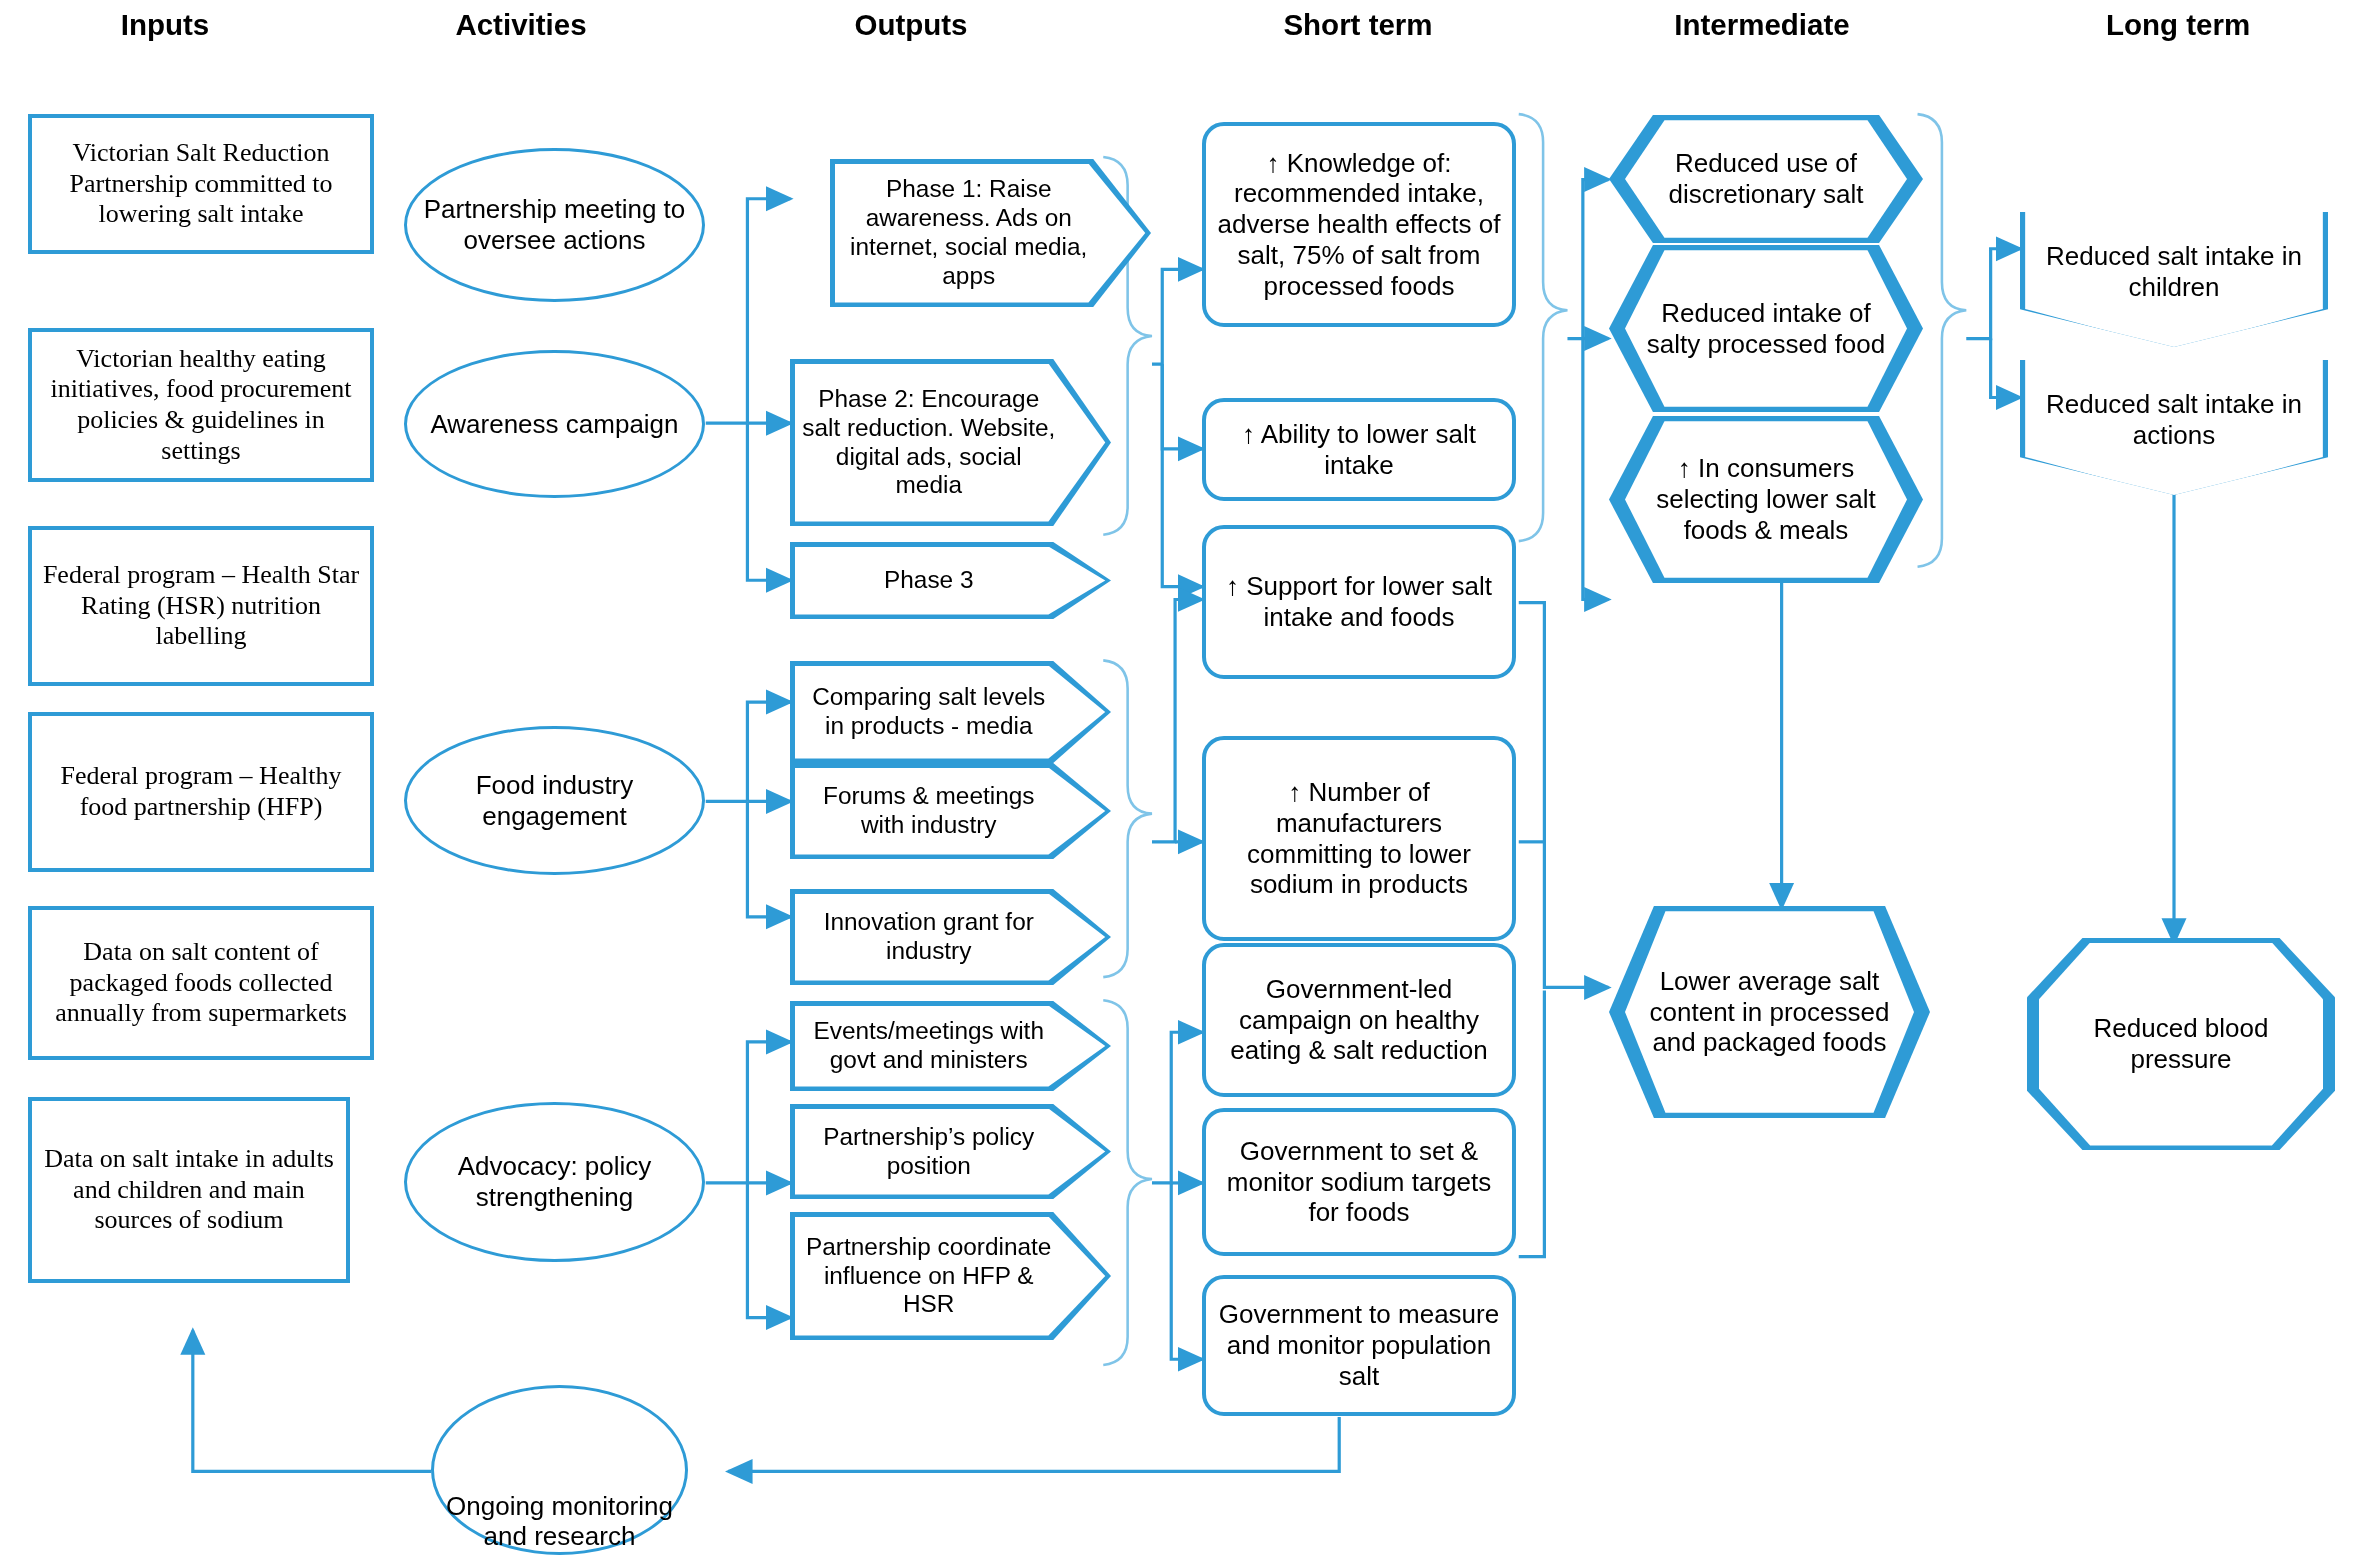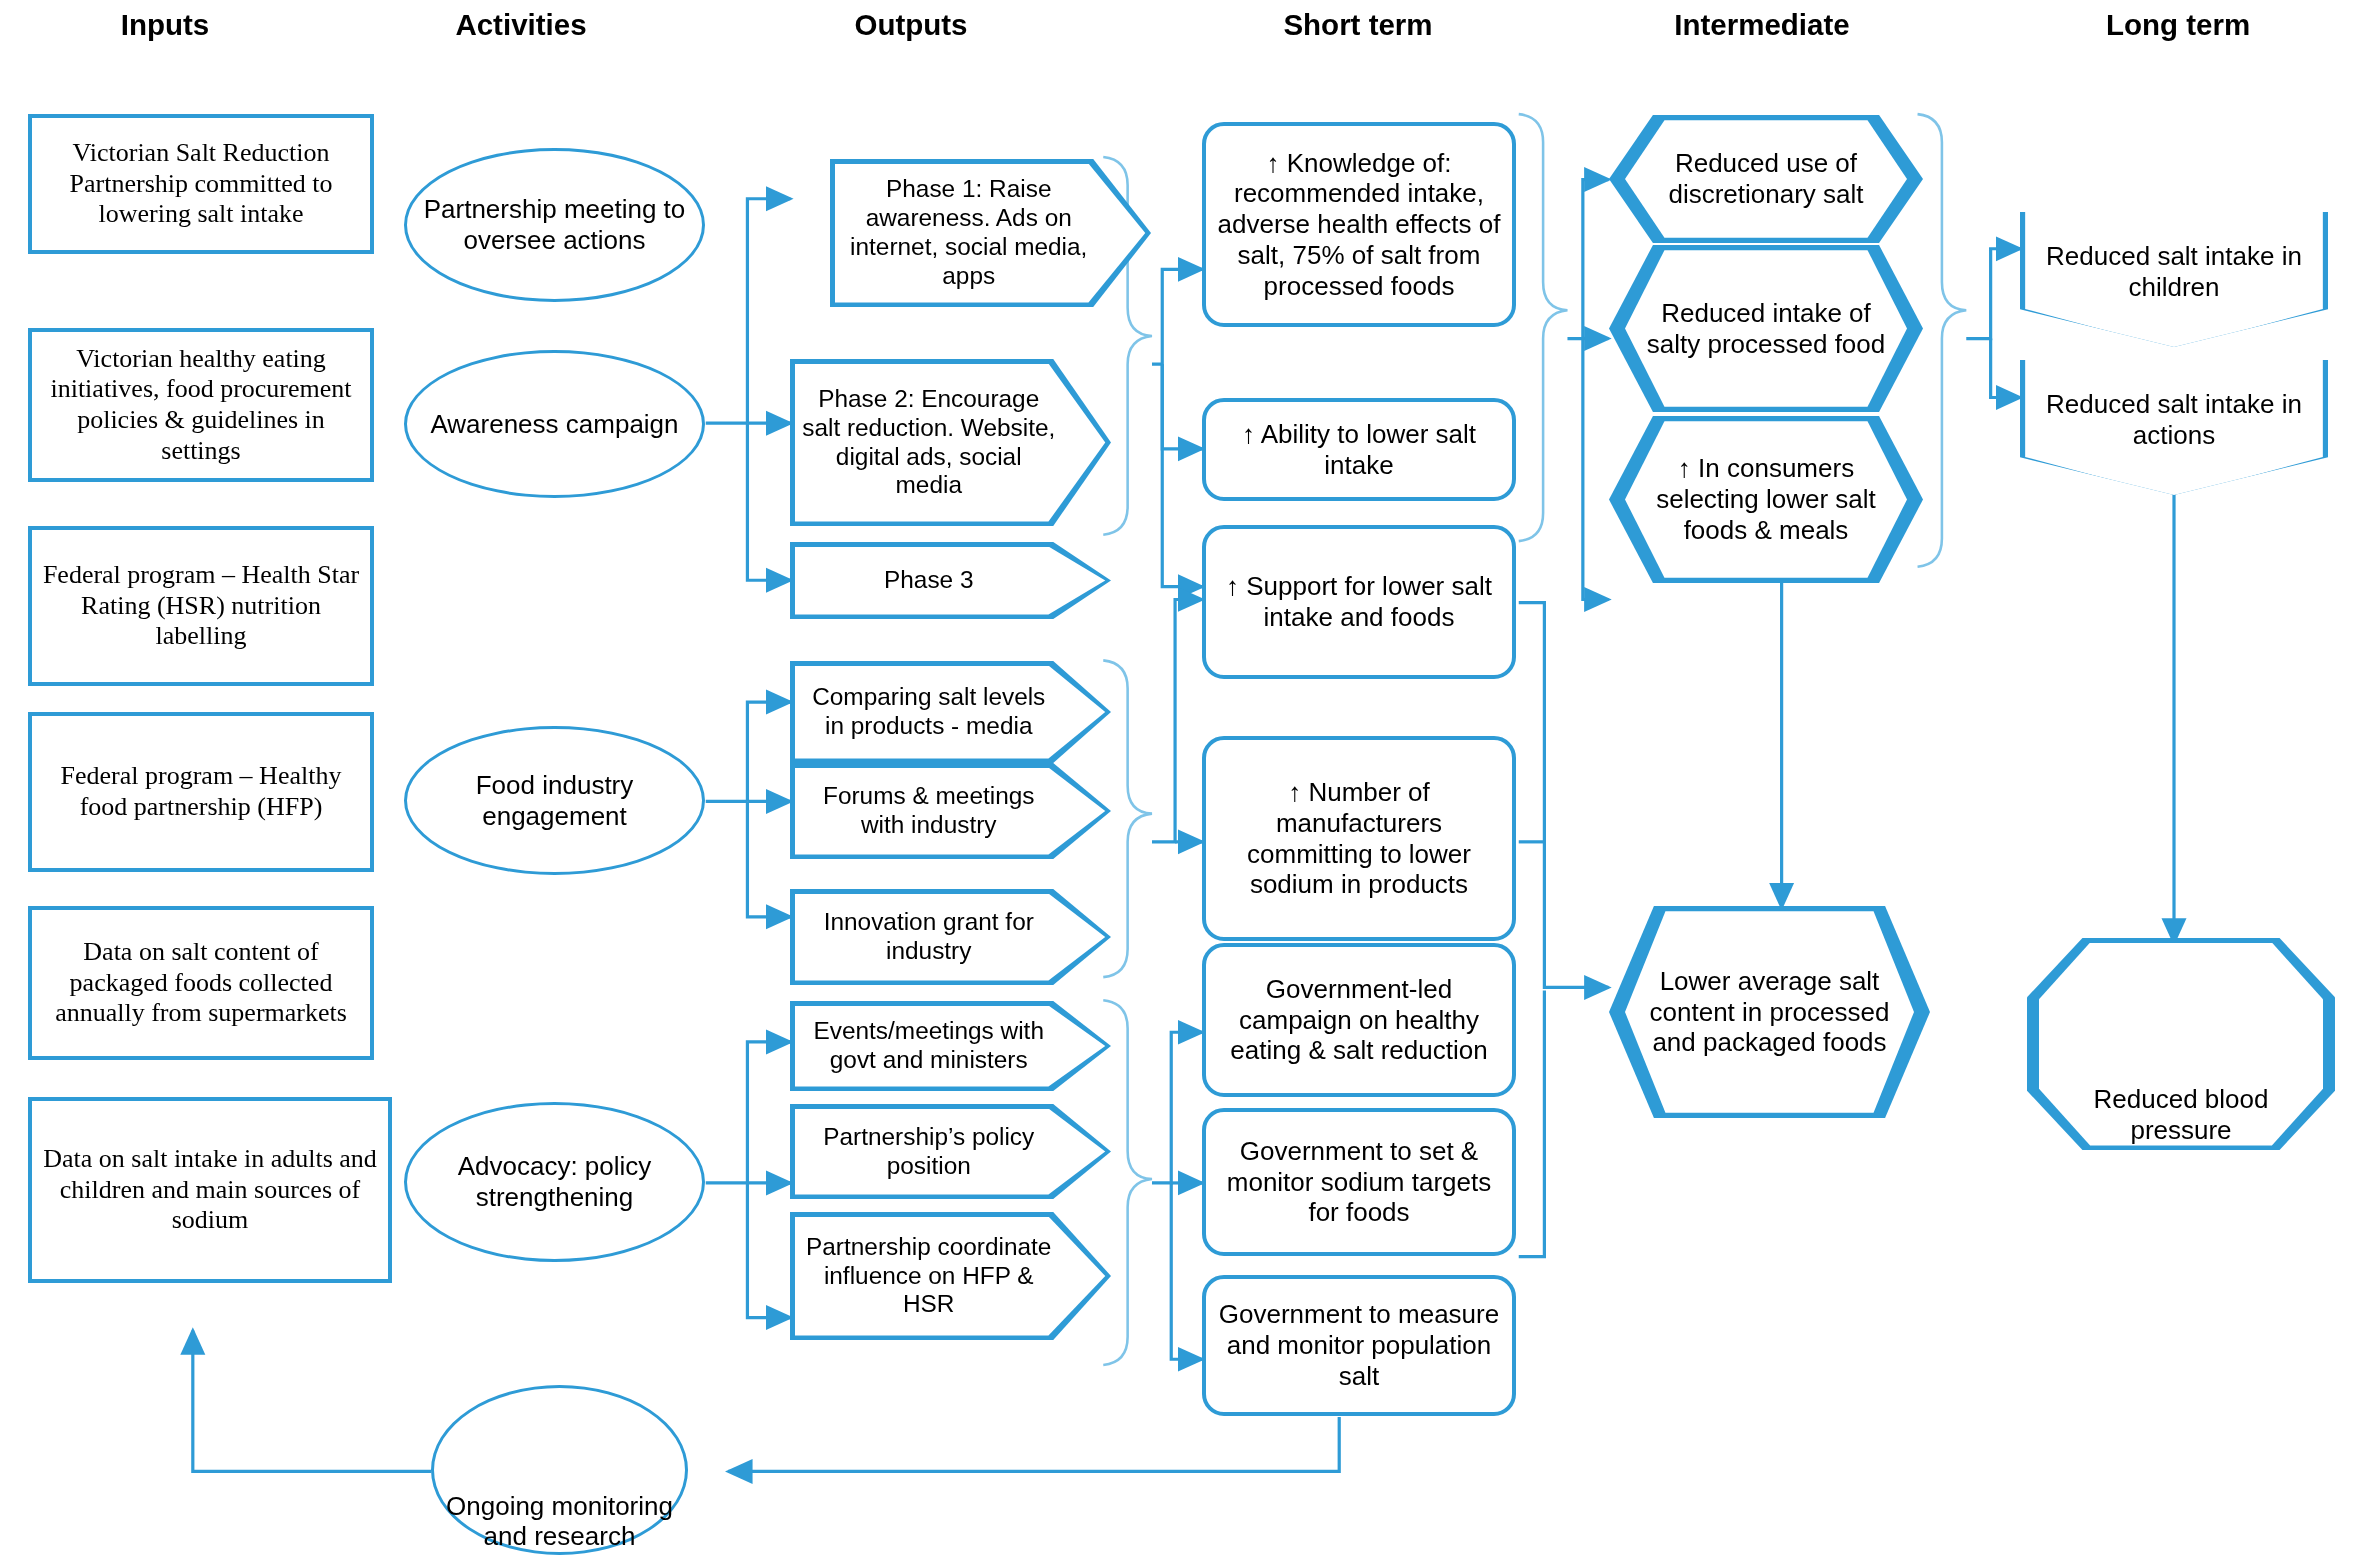--- a/index.html
+++ b/index.html
@@ -125,21 +125,21 @@
     clip-path: polygon(18% 0, 82% 0, 100% 28%, 100% 72%, 82% 100%, 18% 100%, 0 72%, 0 28%);
     font-size: 26px;
   }
   .n-oct > .inner {
     background: #ffffff;
     width: calc(100% - 9px);
     height: calc(100% - 9px);
     margin: 12px;
     clip-path: polygon(18% 0, 82% 0, 100% 28%, 100% 72%, 82% 100%, 18% 100%, 0 72%, 0 28%);
     display: flex;
-    align-items: flex-end;
+    align-items: center;
     justify-content: center;
   }
 </style>
 </head>
 <body>
 
 <div id="canvas">
 
   <svg id="wires" viewBox="0 0 3670 2444">
     <defs>
@@ -226,21 +226,21 @@
   </div>
   <div class="node n-rect" style="left:28px; top:526px; width:346px; height:160px;">
     <div class="txt">Federal program – Health Star Rating (HSR) nutrition labelling</div>
   </div>
   <div class="node n-rect" style="left:28px; top:712px; width:346px; height:160px;">
     <div class="txt">Federal program – Healthy food partnership (HFP)</div>
   </div>
   <div class="node n-rect" style="left:28px; top:906px; width:346px; height:154px;">
     <div class="txt">Data on salt content of packaged foods collected annually from supermarkets</div>
   </div>
-  <div class="node n-rect" style="left:28px; top:1097px; width:364px; height:186px;">
+  <div class="node n-rect" style="left:28px; top:1097px; width:322px; height:186px;">
     <div class="txt">Data on salt intake in adults and children and main sources of sodium</div>
   </div>
 
   <div class="node n-ellipse" style="left:404px; top:148px; width:301px; height:154px;">
     <div class="txt">Partnership meeting to oversee actions</div>
   </div>
   <div class="node n-ellipse" style="left:404px; top:350px; width:301px; height:148px;">
     <div class="txt">Awareness campaign</div>
   </div>
   <div class="node n-ellipse" style="left:404px; top:726px; width:301px; height:149px;">

